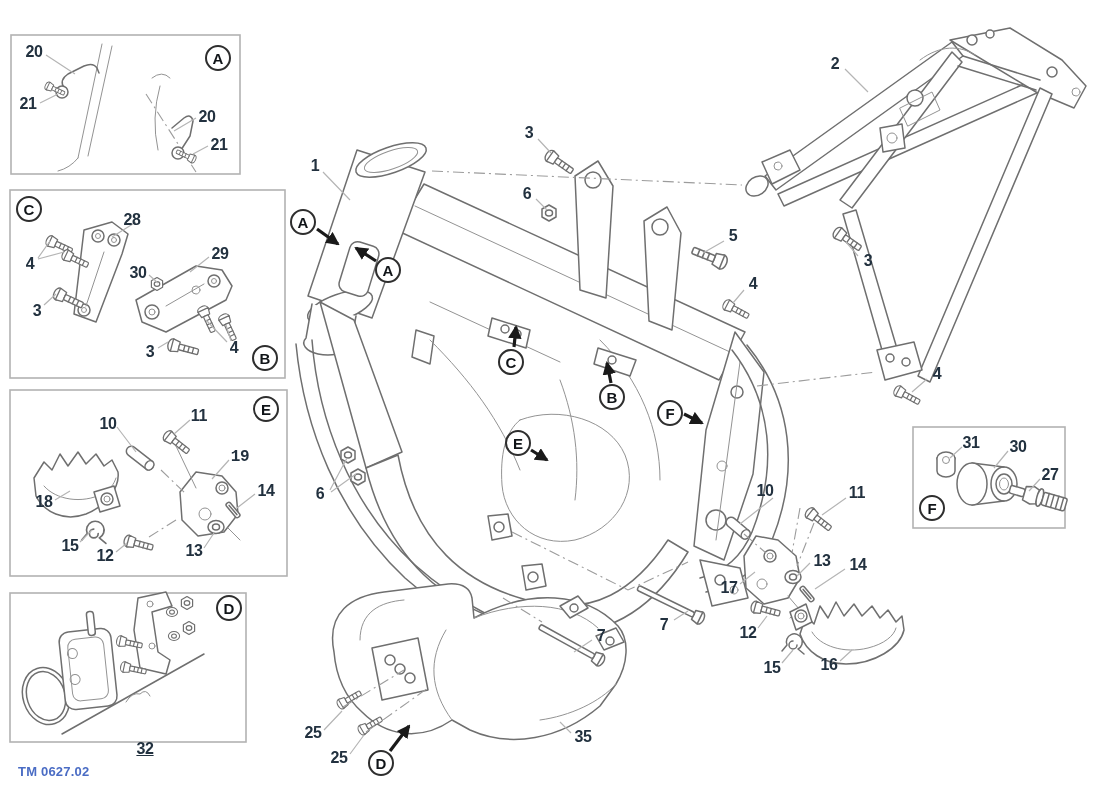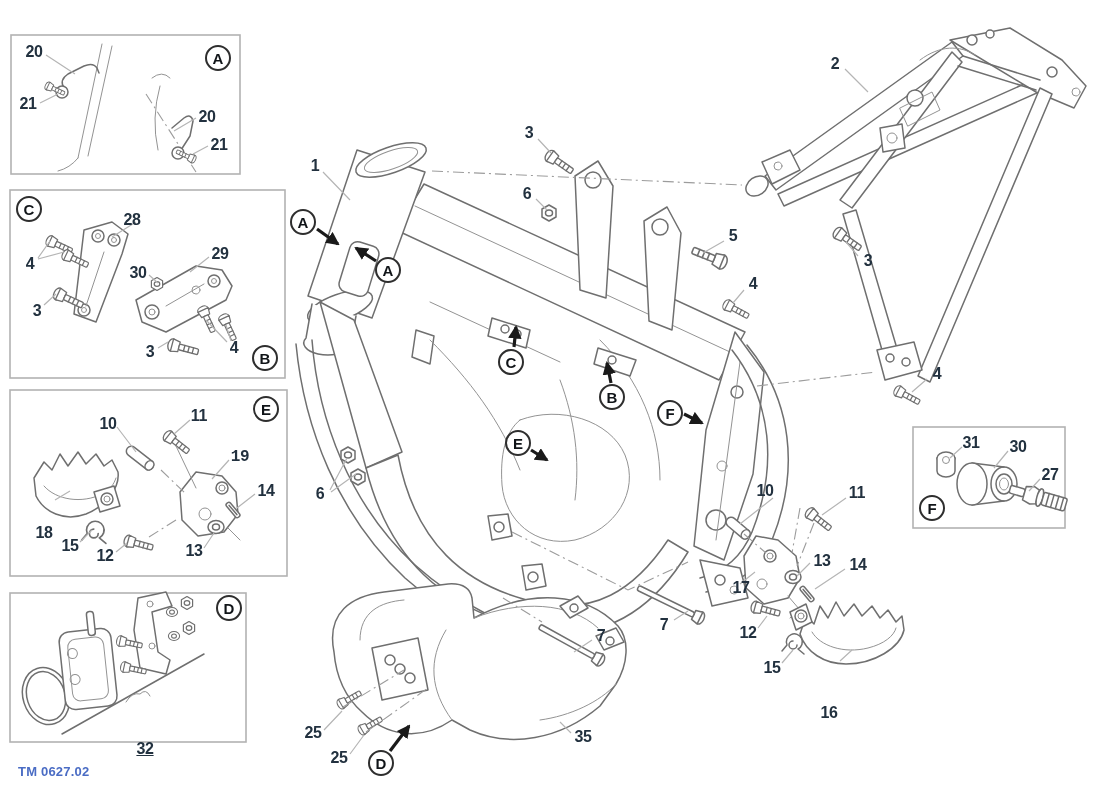--- a/index.html
+++ b/index.html
@@ -337,46 +337,46 @@
       <div class="plabel" style="left: 30px; top: 264px;">4</div>
       <div class="plabel" style="left: 37px; top: 311px;">3</div>
       <div class="plabel" style="left: 138px; top: 273px;">30</div>
       <div class="plabel" style="left: 220px; top: 254px;">29</div>
       <div class="plabel" style="left: 150px; top: 352px;">3</div>
       <div class="plabel" style="left: 234px; top: 348px;">4</div>
       <div class="plabel" style="left: 108px; top: 424px;">10</div>
       <div class="plabel" style="left: 199px; top: 416px;">11</div>
       <div class="plabel" style="left: 240px; top: 457px; font-family: Liberation Mono, monospace;">19</div>
       <div class="plabel" style="left: 266px; top: 491px;">14</div>
-      <div class="plabel" style="left: 44px; top: 502px; margin-top: 31px;">18</div>
+      <div class="plabel" style="left: 44px; top: 502px;">18</div>
       <div class="plabel" style="left: 70px; top: 546px;">15</div>
       <div class="plabel" style="left: 105px; top: 556px;">12</div>
       <div class="plabel" style="left: 194px; top: 551px;">13</div>
       <div class="plabel" style="left: 145px; top: 749px; text-decoration: underline;">32</div>
       <div class="plabel" style="left: 971px; top: 443px;">31</div>
       <div class="plabel" style="left: 1018px; top: 447px;">30</div>
       <div class="plabel" style="left: 1050px; top: 475px;">27</div>
       <div class="plabel" style="left: 315px; top: 166px;">1</div>
       <div class="plabel" style="left: 529px; top: 133px;">3</div>
       <div class="plabel" style="left: 527px; top: 194px;">6</div>
       <div class="plabel" style="left: 835px; top: 64px;">2</div>
       <div class="plabel" style="left: 733px; top: 236px;">5</div>
       <div class="plabel" style="left: 868px; top: 261px;">3</div>
       <div class="plabel" style="left: 753px; top: 284px;">4</div>
       <div class="plabel" style="left: 937px; top: 374px;">4</div>
       <div class="plabel" style="left: 320px; top: 494px;">6</div>
       <div class="plabel" style="left: 765px; top: 491px;">10</div>
       <div class="plabel" style="left: 857px; top: 493px;">11</div>
       <div class="plabel" style="left: 822px; top: 561px;">13</div>
       <div class="plabel" style="left: 858px; top: 565px;">14</div>
-      <div class="plabel" style="left: 729px; top: 588px; margin-left: 12px;">17</div>
+      <div class="plabel" style="left: 729px; top: 588px;">17</div>
       <div class="plabel" style="left: 664px; top: 625px;">7</div>
       <div class="plabel" style="left: 748px; top: 633px;">12</div>
       <div class="plabel" style="left: 772px; top: 668px;">15</div>
-      <div class="plabel" style="left: 829px; top: 665px; margin-top: 48px;">16</div>
+      <div class="plabel" style="left: 829px; top: 665px;">16</div>
       <div class="plabel" style="left: 601px; top: 636px;">7</div>
       <div class="plabel" style="left: 583px; top: 737px;">35</div>
       <div class="plabel" style="left: 313px; top: 733px;">25</div>
       <div class="plabel" style="left: 339px; top: 758px;">25</div>
     </div>
 <div class="layer" id="badges-layer">
       <div class="pbadge" style="left: 218px; top: 58px;">A</div>
       <div class="pbadge" style="left: 29px; top: 209px;">C</div>
       <div class="pbadge" style="left: 265px; top: 358px;">B</div>
       <div class="pbadge" style="left: 266px; top: 409px;">E</div>

